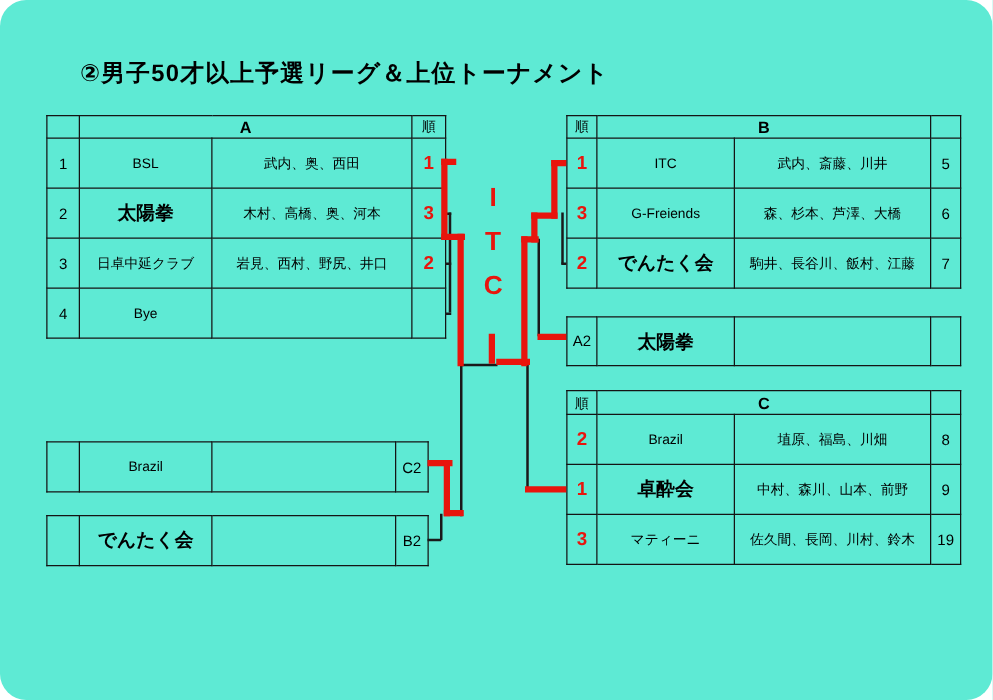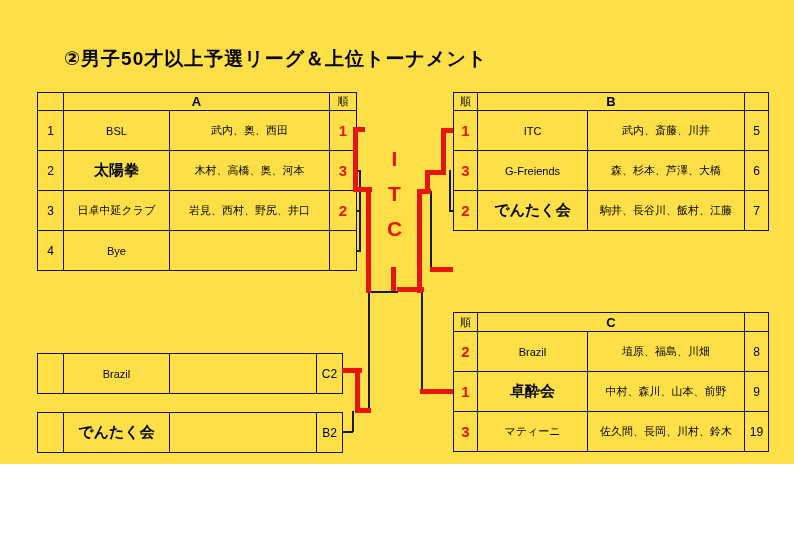--- a/index.html
+++ b/index.html
@@ -1,17 +1,17 @@
 <!DOCTYPE html>
 <html><head>
 <meta charset="utf-8">
 <style>
   html,body{margin:0;padding:0;background:#ffffff;}
-  .canvas{position:relative;width:794px;height:464px;background:#fde047;overflow:hidden;
-          font-family:"Liberation Sans","DejaVu Sans",sans-serif;color:#000;}
+  .canvas{position:relative;width:794px;height:560px;background:#5eead4;overflow:hidden;
+          font-family:"Liberation Sans","DejaVu Sans",sans-serif;color:#000;border-radius:21px;}
   .title{position:absolute;left:64px;top:46px;font-size:19px;font-weight:bold;letter-spacing:1px;}
   table.tbl{position:absolute;border-collapse:collapse;table-layout:fixed;}
   table.tbl td{border:1.5px solid #141414;text-align:center;vertical-align:middle;
                padding:0;overflow:hidden;white-space:nowrap;}
   tr.hdr{height:18px;}
   tr.row{height:40px;}
   .gl{font-size:13px;font-weight:bold;}          
   .rh{font-size:11px;}                           
   .no{font-size:12px;}                           
   .team{font-size:11px;}
@@ -100,20 +100,36 @@
     </tr>
     <tr class="row">
       <td class="rank">2</td>
       <td class="teamb">でんたく会</td>
       <td class="mem">駒井、長谷川、飯村、江藤</td>
       <td class="no">7</td>
     </tr>
   </tbody>
     </table>
 
+  <table class="tbl" style="left:453px;top:253px;width:315px;">
+    <colgroup>
+        <col style="width:24px">
+        <col style="width:110px">
+        <col style="width:157px">
+        <col style="width:24px">
+      </colgroup>
+    <tbody>
+        <tr style="height:39px;">
+      <td class="slot">A2</td>
+      <td class="teamb">太陽拳</td>
+      <td></td>
+      <td></td>
+    </tr>
+  </tbody>
+    </table>
 
   <table class="tbl" style="left:453px;top:312px;width:315px;">
     <colgroup>
         <col style="width:24px">
         <col style="width:110px">
         <col style="width:157px">
         <col style="width:24px">
       </colgroup>
     <tbody>
         <tr class="hdr" style="height:19px;">

